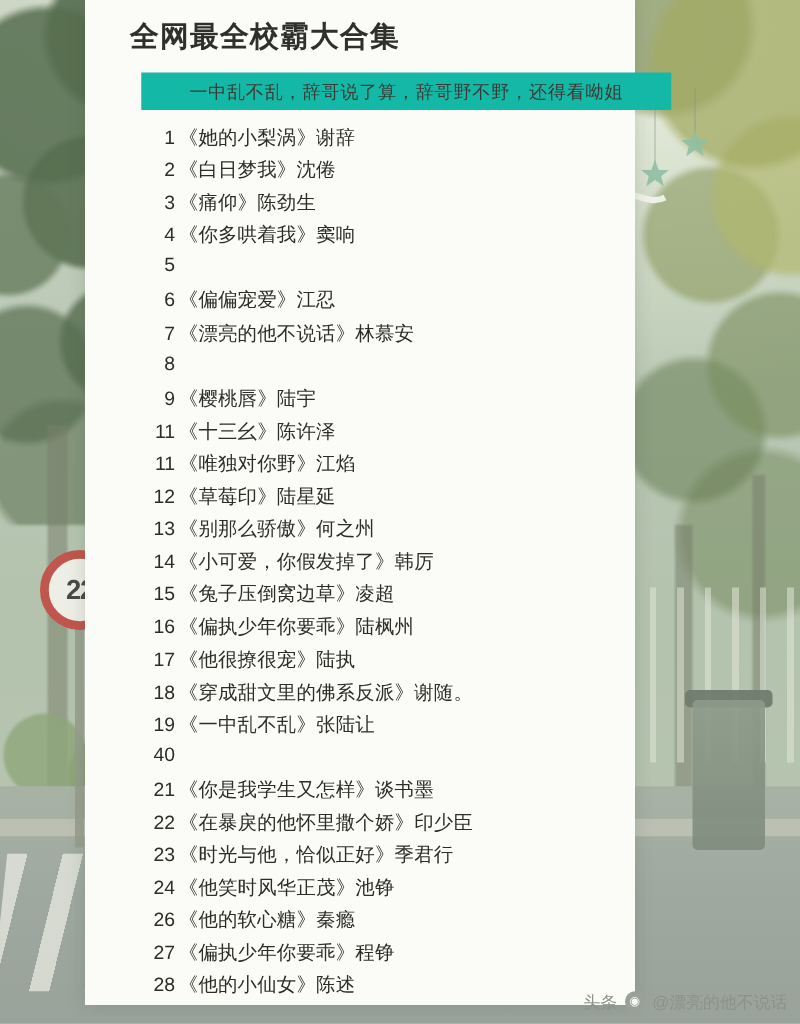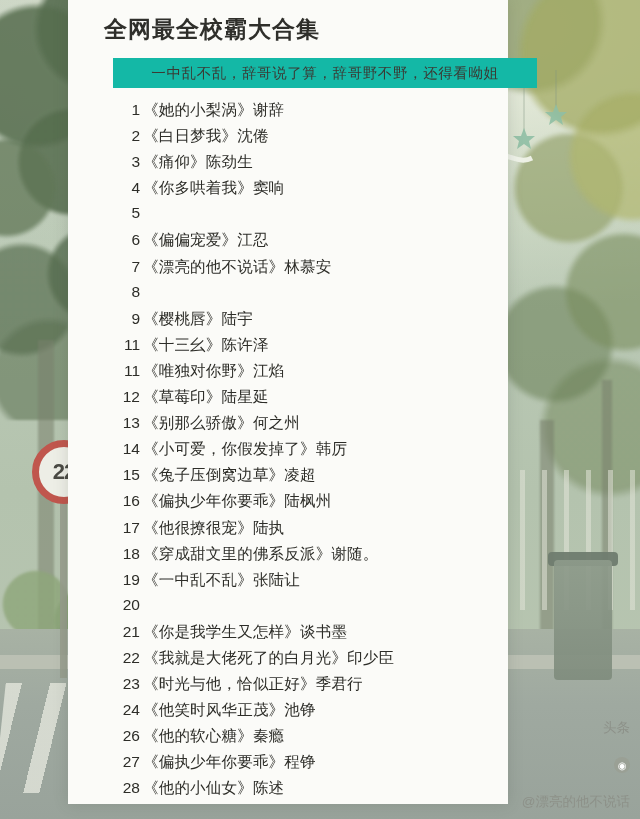--- a/index.html
+++ b/index.html
@@ -188,25 +188,24 @@
     margin-right: 3px;
     flex: 0 0 auto;
   }
   .row .title { letter-spacing: .2px; }
 
   
   .watermark {
     position: absolute;
     right: 10px; bottom: 8px;
     display: flex;
-    align-items: flex-end;
-    gap: 20px;
+    align-items: flex-start;
+    gap: 6px;
     color: #8d9189;
     font-size: 13.5px;
-    flex-direction: column;
   }
   .wm-logo {
     display: inline-flex;
     align-items: center;
     justify-content: center;
     width: 16px; height: 16px;
     border-radius: 50%;
     background: #9aa095;
     color: #fff;
     font-size: 10px;
@@ -334,29 +333,29 @@
         </div>
       <div class="row">
           <span class="idx">18</span>
           <span class="title">《穿成甜文里的佛系反派》谢随。</span>
         </div>
       <div class="row">
           <span class="idx">19</span>
           <span class="title">《一中乱不乱》张陆让</span>
         </div>
       <div class="row">
-          <span class="idx">20</span>
+          <span class="idx">40</span>
         </div>
       <div class="row">
           <span class="idx">21</span>
           <span class="title">《你是我学生又怎样》谈书墨</span>
         </div>
       <div class="row">
           <span class="idx">22</span>
-          <span class="title">《我就是大佬死了的白月光》印少臣</span>
+          <span class="title">《在暴戾的他怀里撒个娇》印少臣</span>
         </div>
       <div class="row">
           <span class="idx">23</span>
           <span class="title">《时光与他，恰似正好》季君行</span>
         </div>
       <div class="row">
           <span class="idx">24</span>
           <span class="title">《他笑时风华正茂》池铮</span>
         </div>
       <div class="row">

